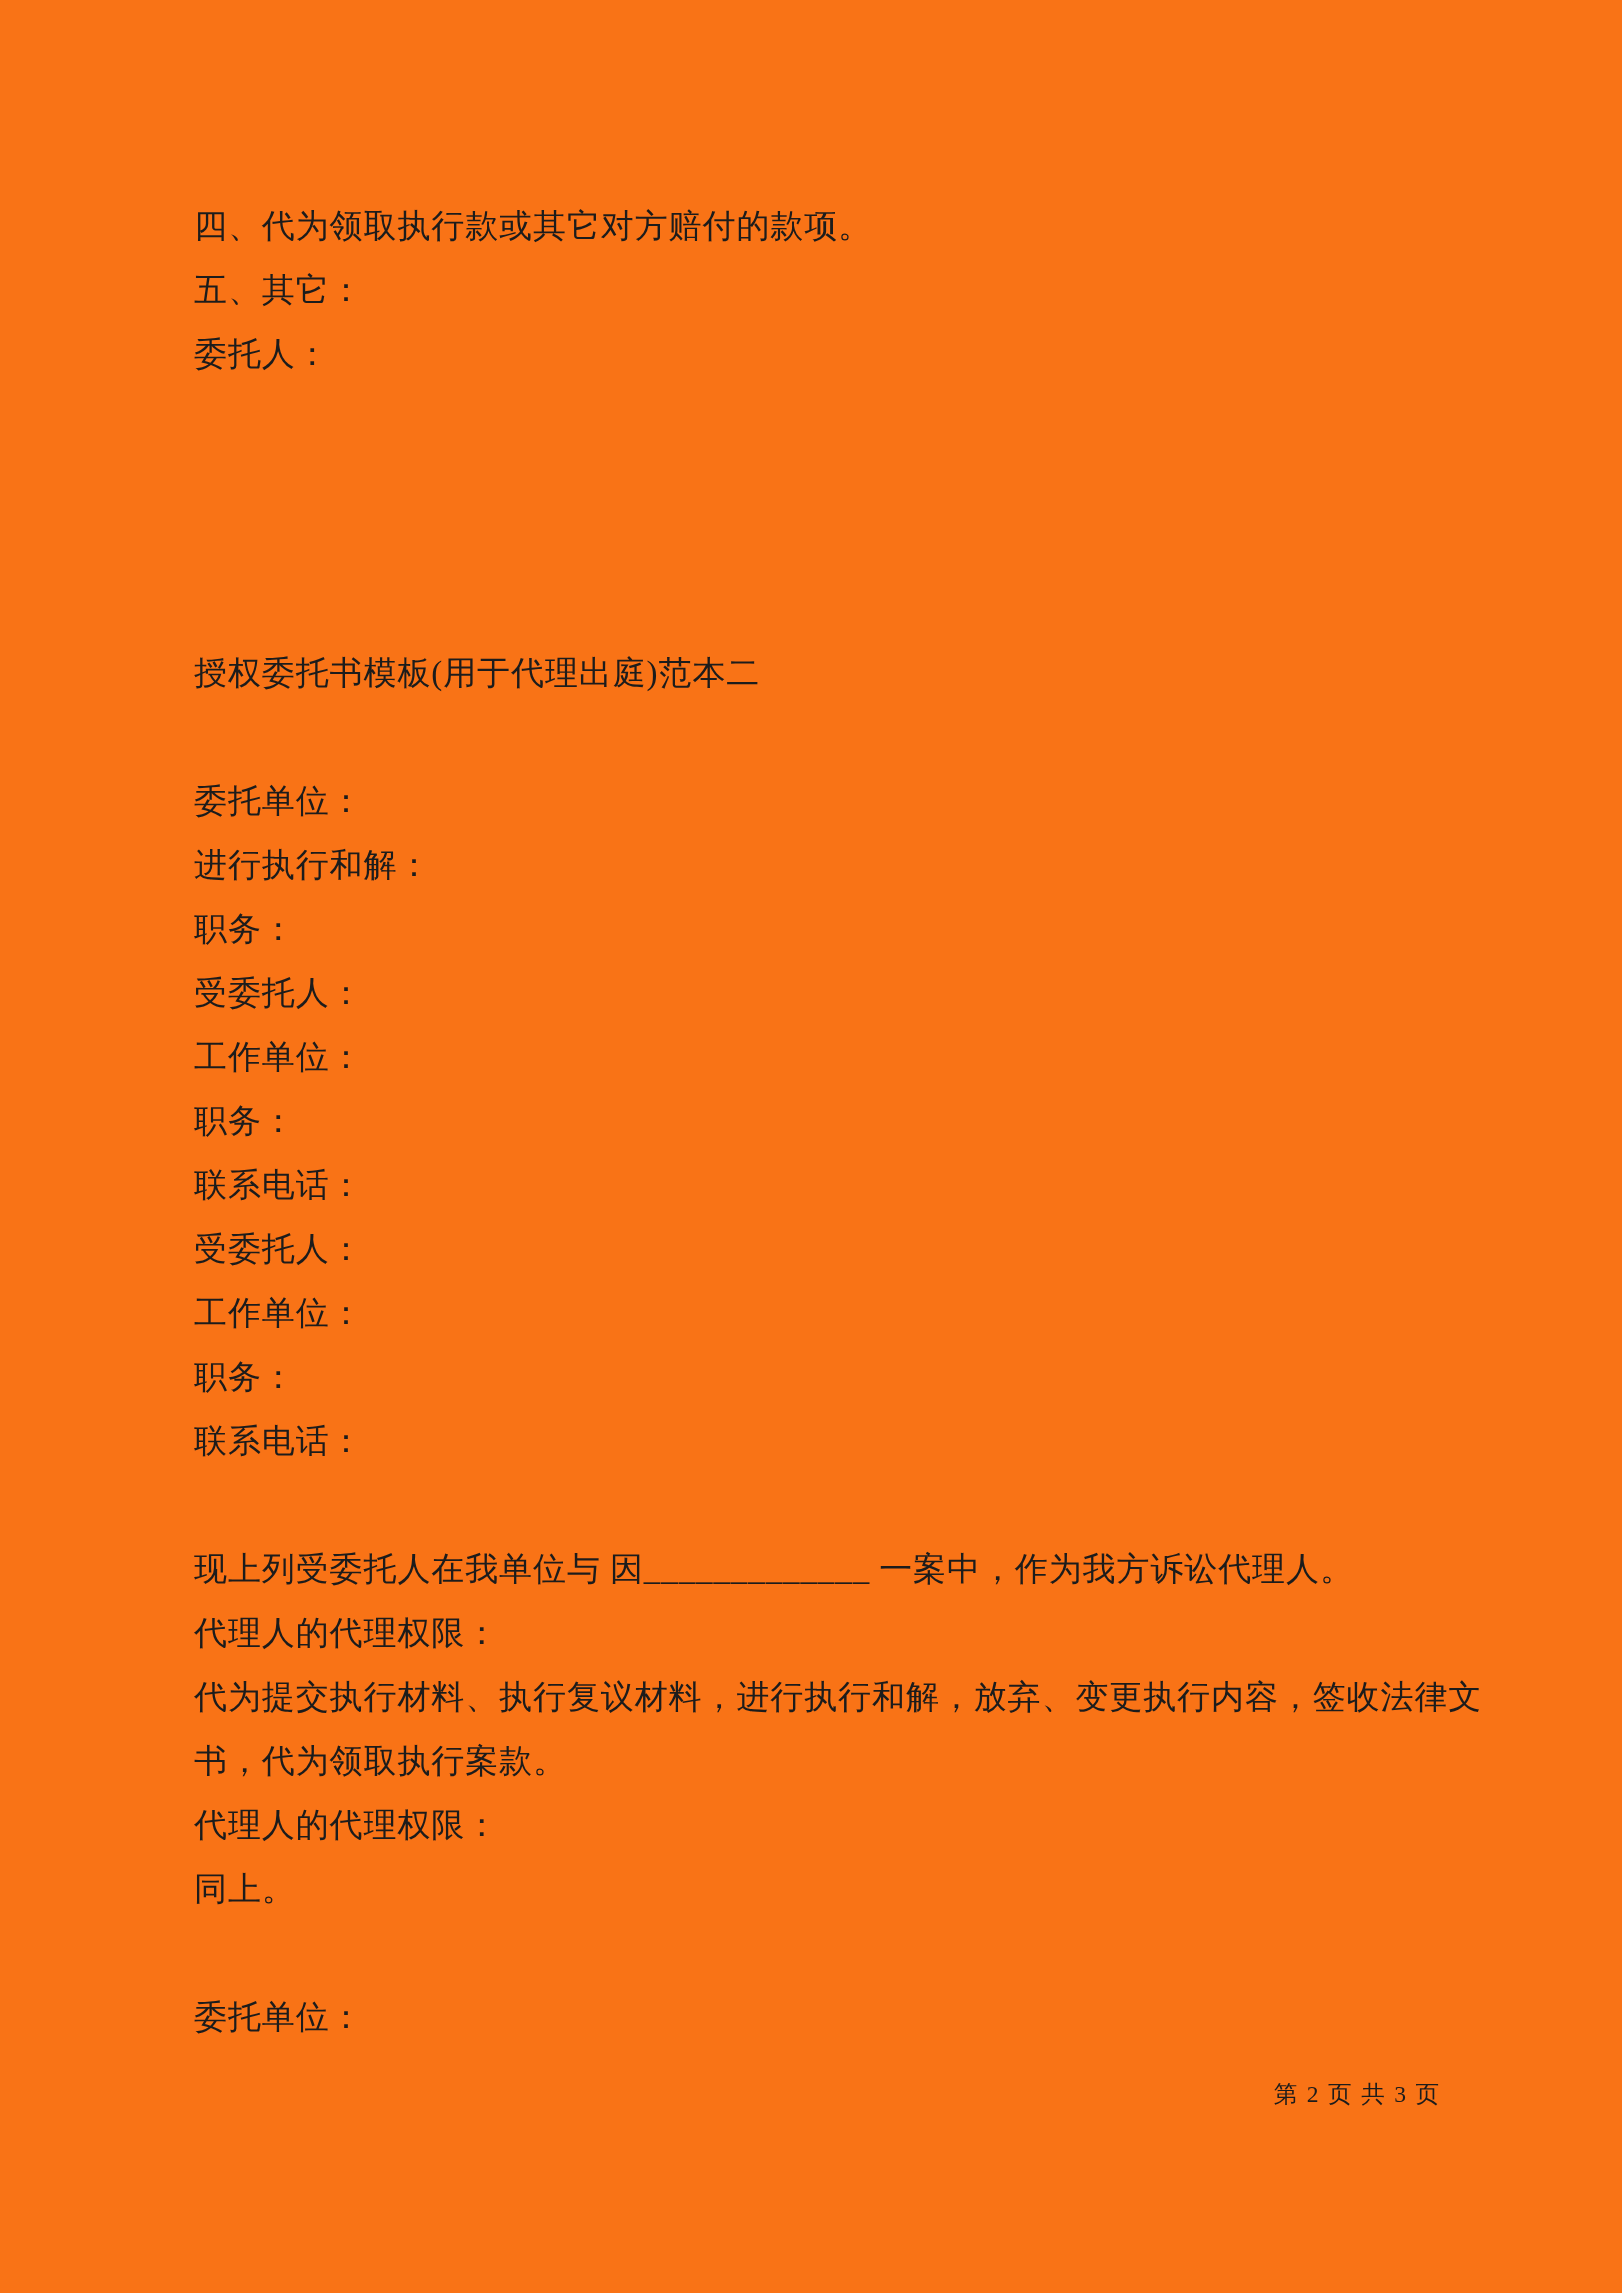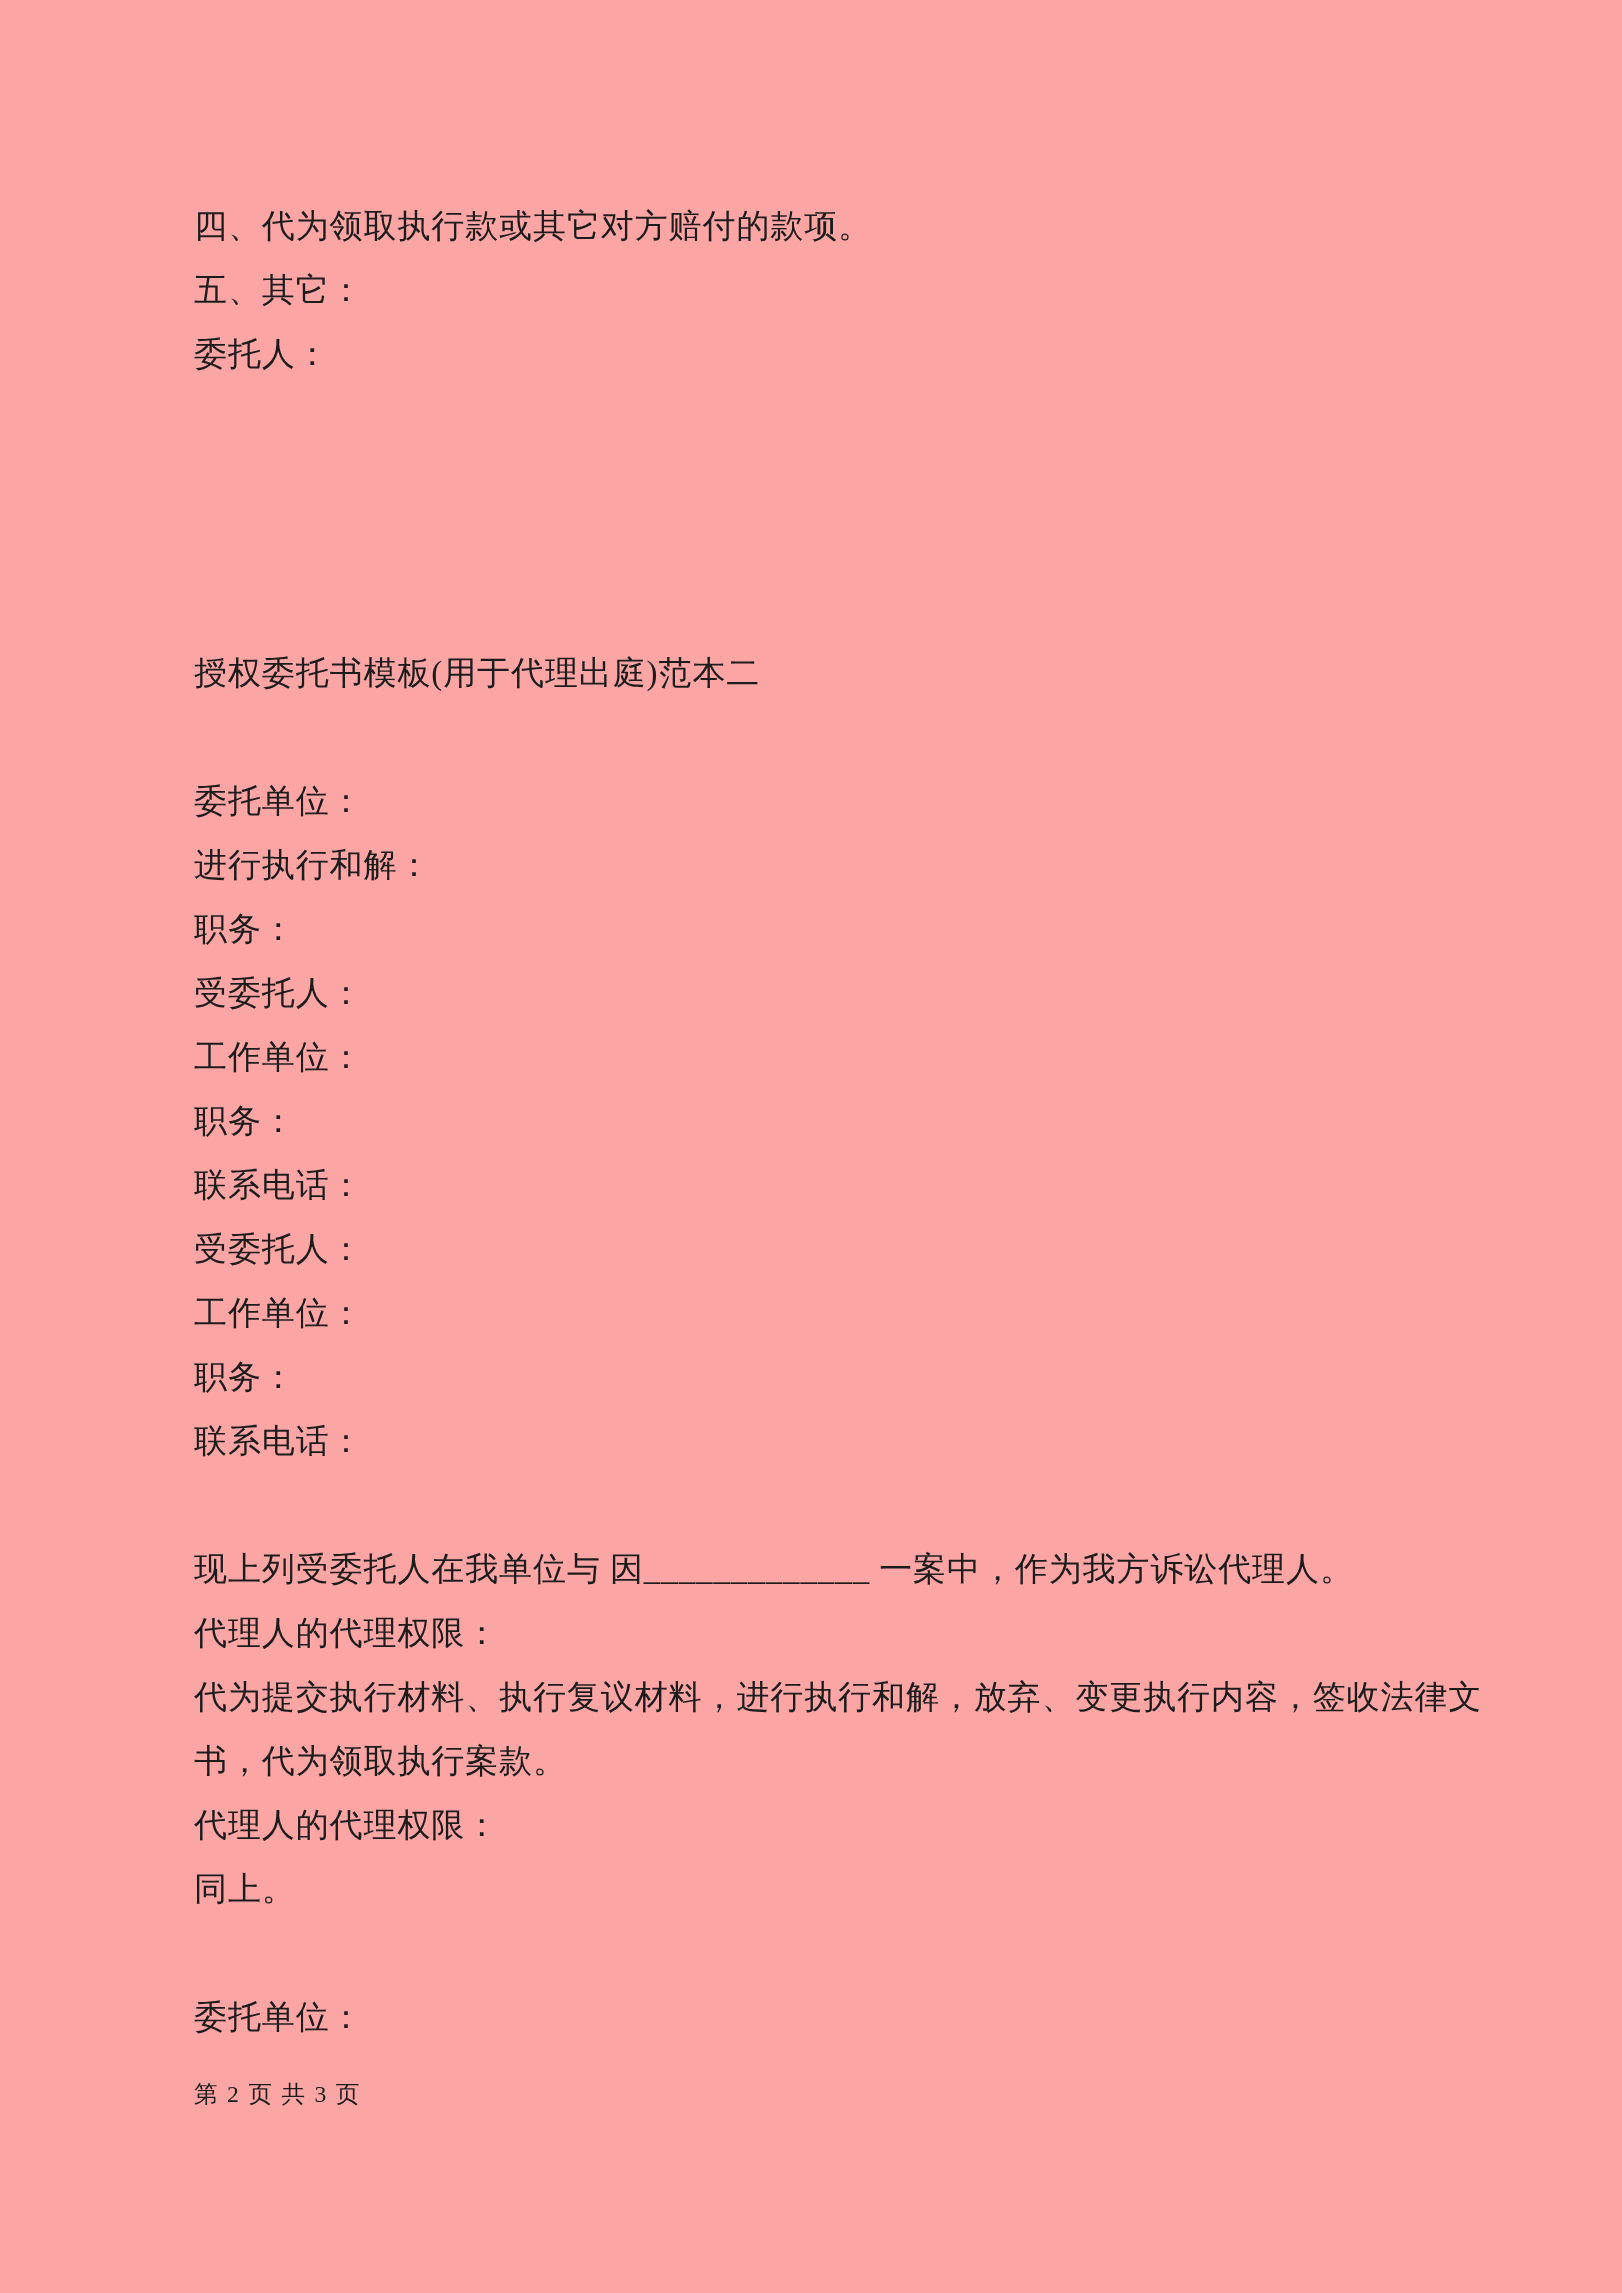--- a/index.html
+++ b/index.html
@@ -5,21 +5,21 @@
   html, body {
     margin: 0;
     padding: 0;
     background: #ffffff;
   }
   .page {
     position: relative;
     width: 1623px;
     height: 2294px;
     box-sizing: border-box;
-    background: #fca5a5;
+    background: #f97316;
     color: #1c1c1c;
     font-family: "Liberation Serif", "DejaVu Serif", serif;
     padding: 194px 182px 0 194px;
     overflow: hidden;
   }
   .line {
     font-size: 33px;
     line-height: 64px;
     height: 64px;
     white-space: pre;
@@ -27,21 +27,21 @@
   }
   
   .gap-5 { margin-top: 255px; }
   
   .gap-1 { margin-top: 64px; }
   .footer {
     margin-top: 12.7px;
     font-size: 23.6px;
     line-height: 64px;
     height: 64px;
-    text-align: left;
+    text-align: right;
     white-space: pre;
     letter-spacing: 1.8px;
   }
 </style>
 </head>
 <body>
 
 <div class="page">
 
   <div class="line">四、代为领取执行款或其它对方赔付的款项。</div>

